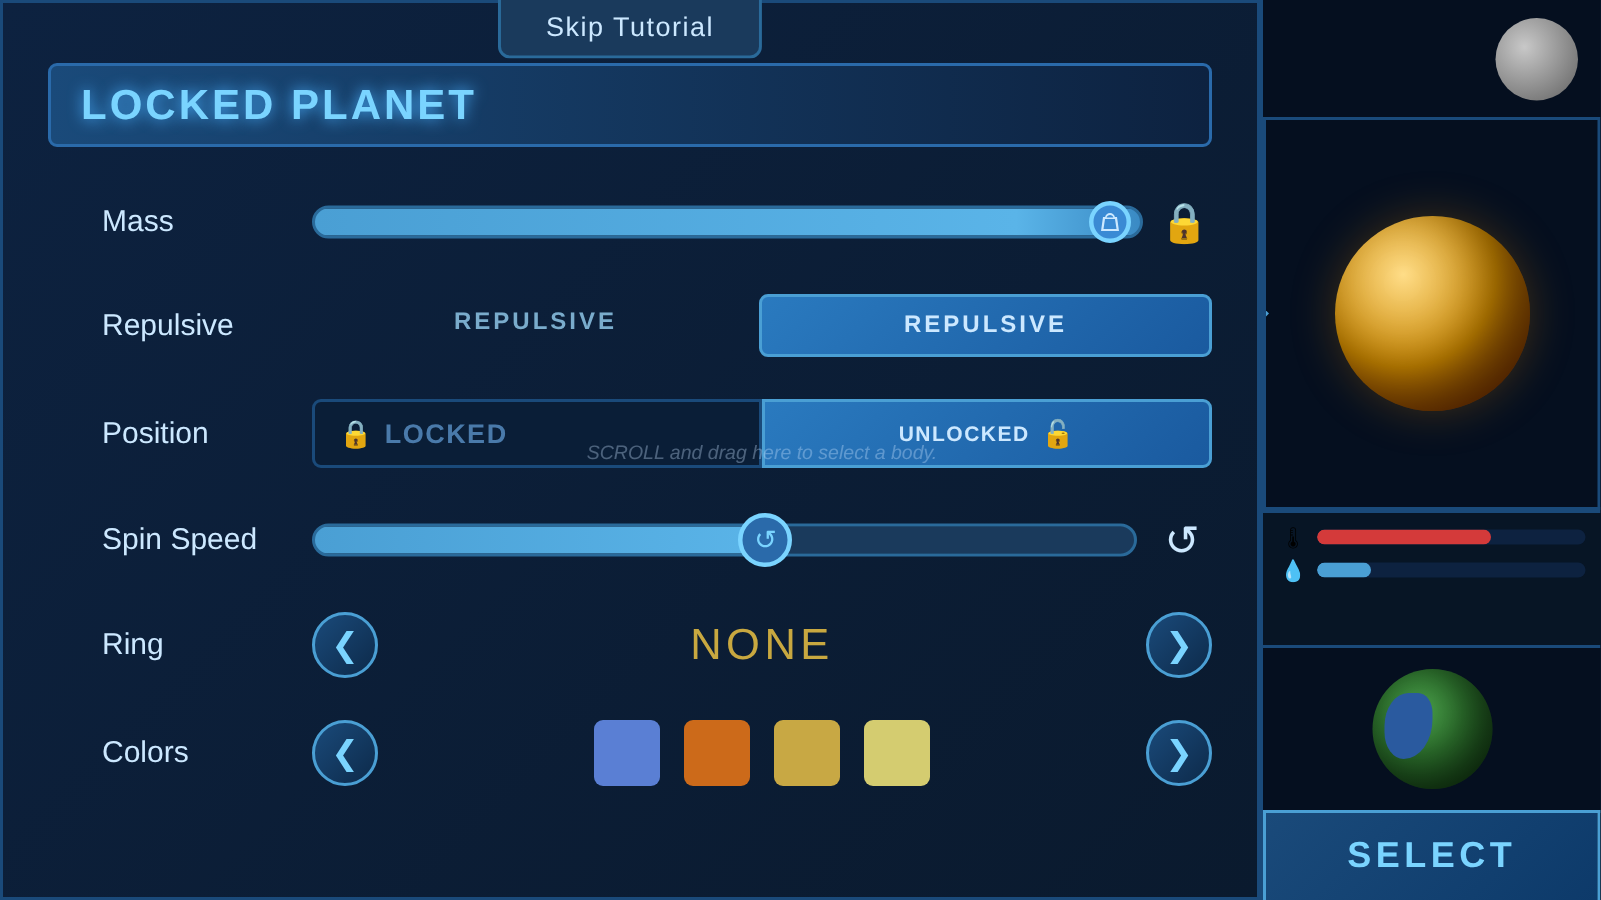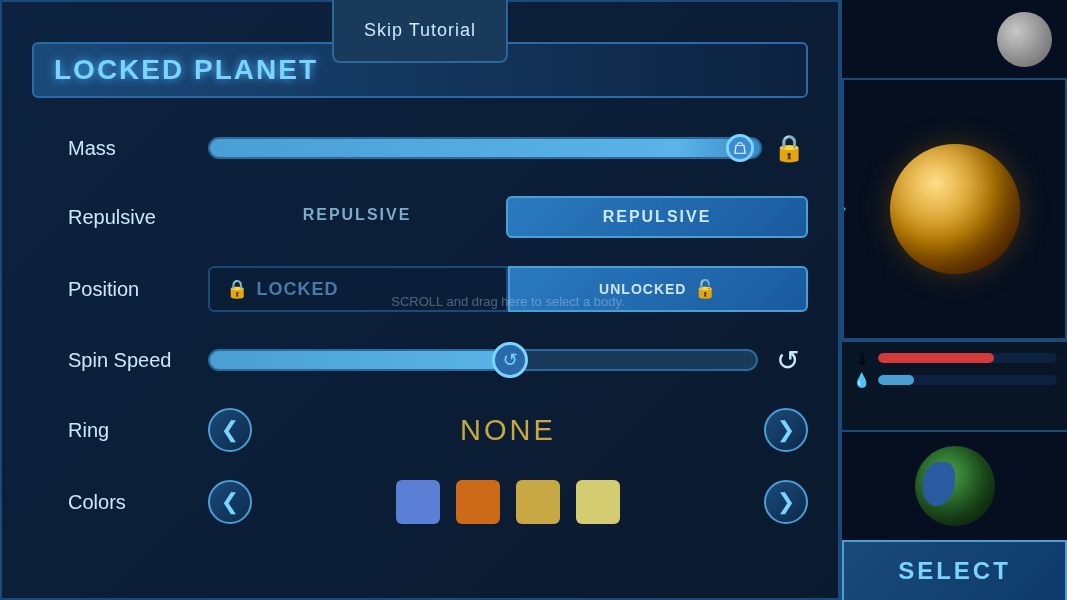--- a/index.html
+++ b/index.html
@@ -26,21 +26,21 @@
     
     .skip-tutorial-btn {
       position: absolute;
       top: -2px;
       left: 50%;
       transform: translateX(-50%);
       background: #1a3a5c;
       border: 2px solid #2a6a9a;
       border-top: none;
       color: #cce8ff;
-      padding: 20px 30px;
+      padding: 8px 30px;
       font-size: 18px;
       cursor: pointer;
       border-radius: 0 0 8px 8px;
       letter-spacing: 1px;
     }
 
     
     .panel-title {
       color: #7ad4ff;
       font-size: 28px;
@@ -442,20 +442,21 @@
       top: 0; left: 0; right: 0; bottom: 0;
       display: flex;
       flex-direction: column;
       align-items: center;
       justify-content: center;
       pointer-events: none;
     }
 
     .scroll-hint-text {
       color: rgba(200,225,255,0.35);
+      font-style: italic;
       font-size: 13px;
       text-align: center;
       margin-top: 24px;
     }
 
     .position-row-content {
       width: 100%;
       display: flex;
       position: relative;
     }

